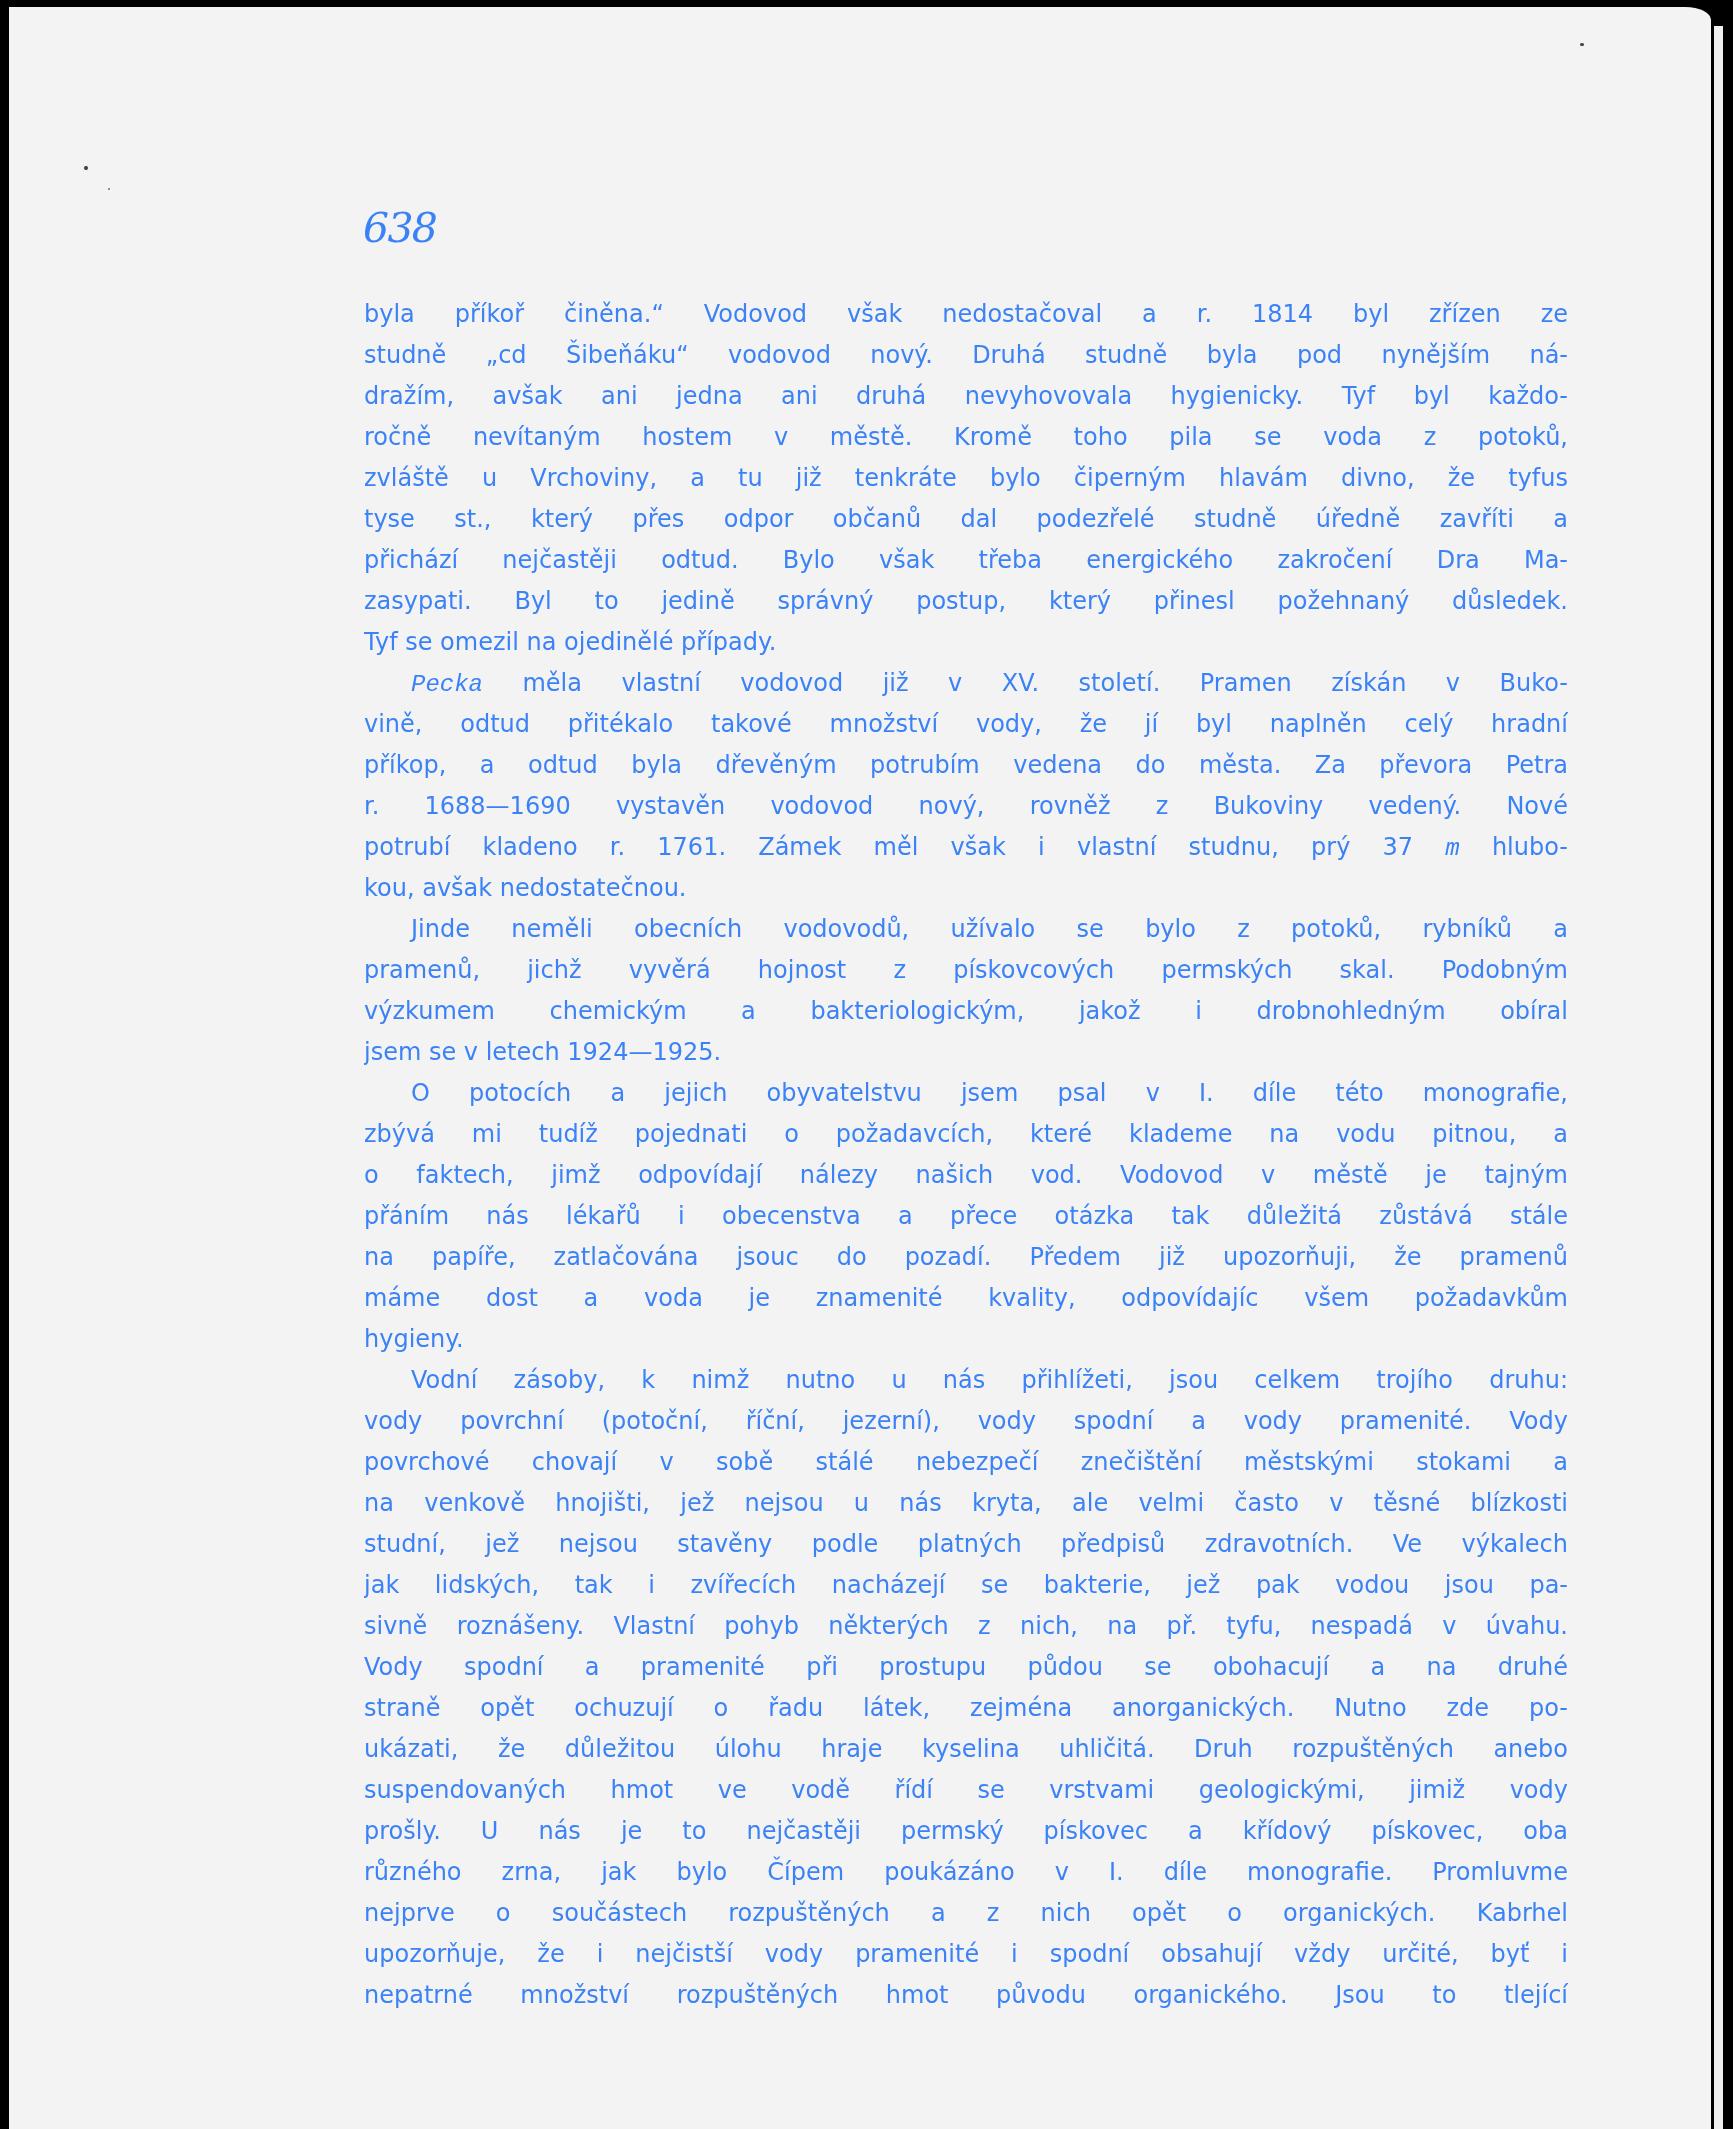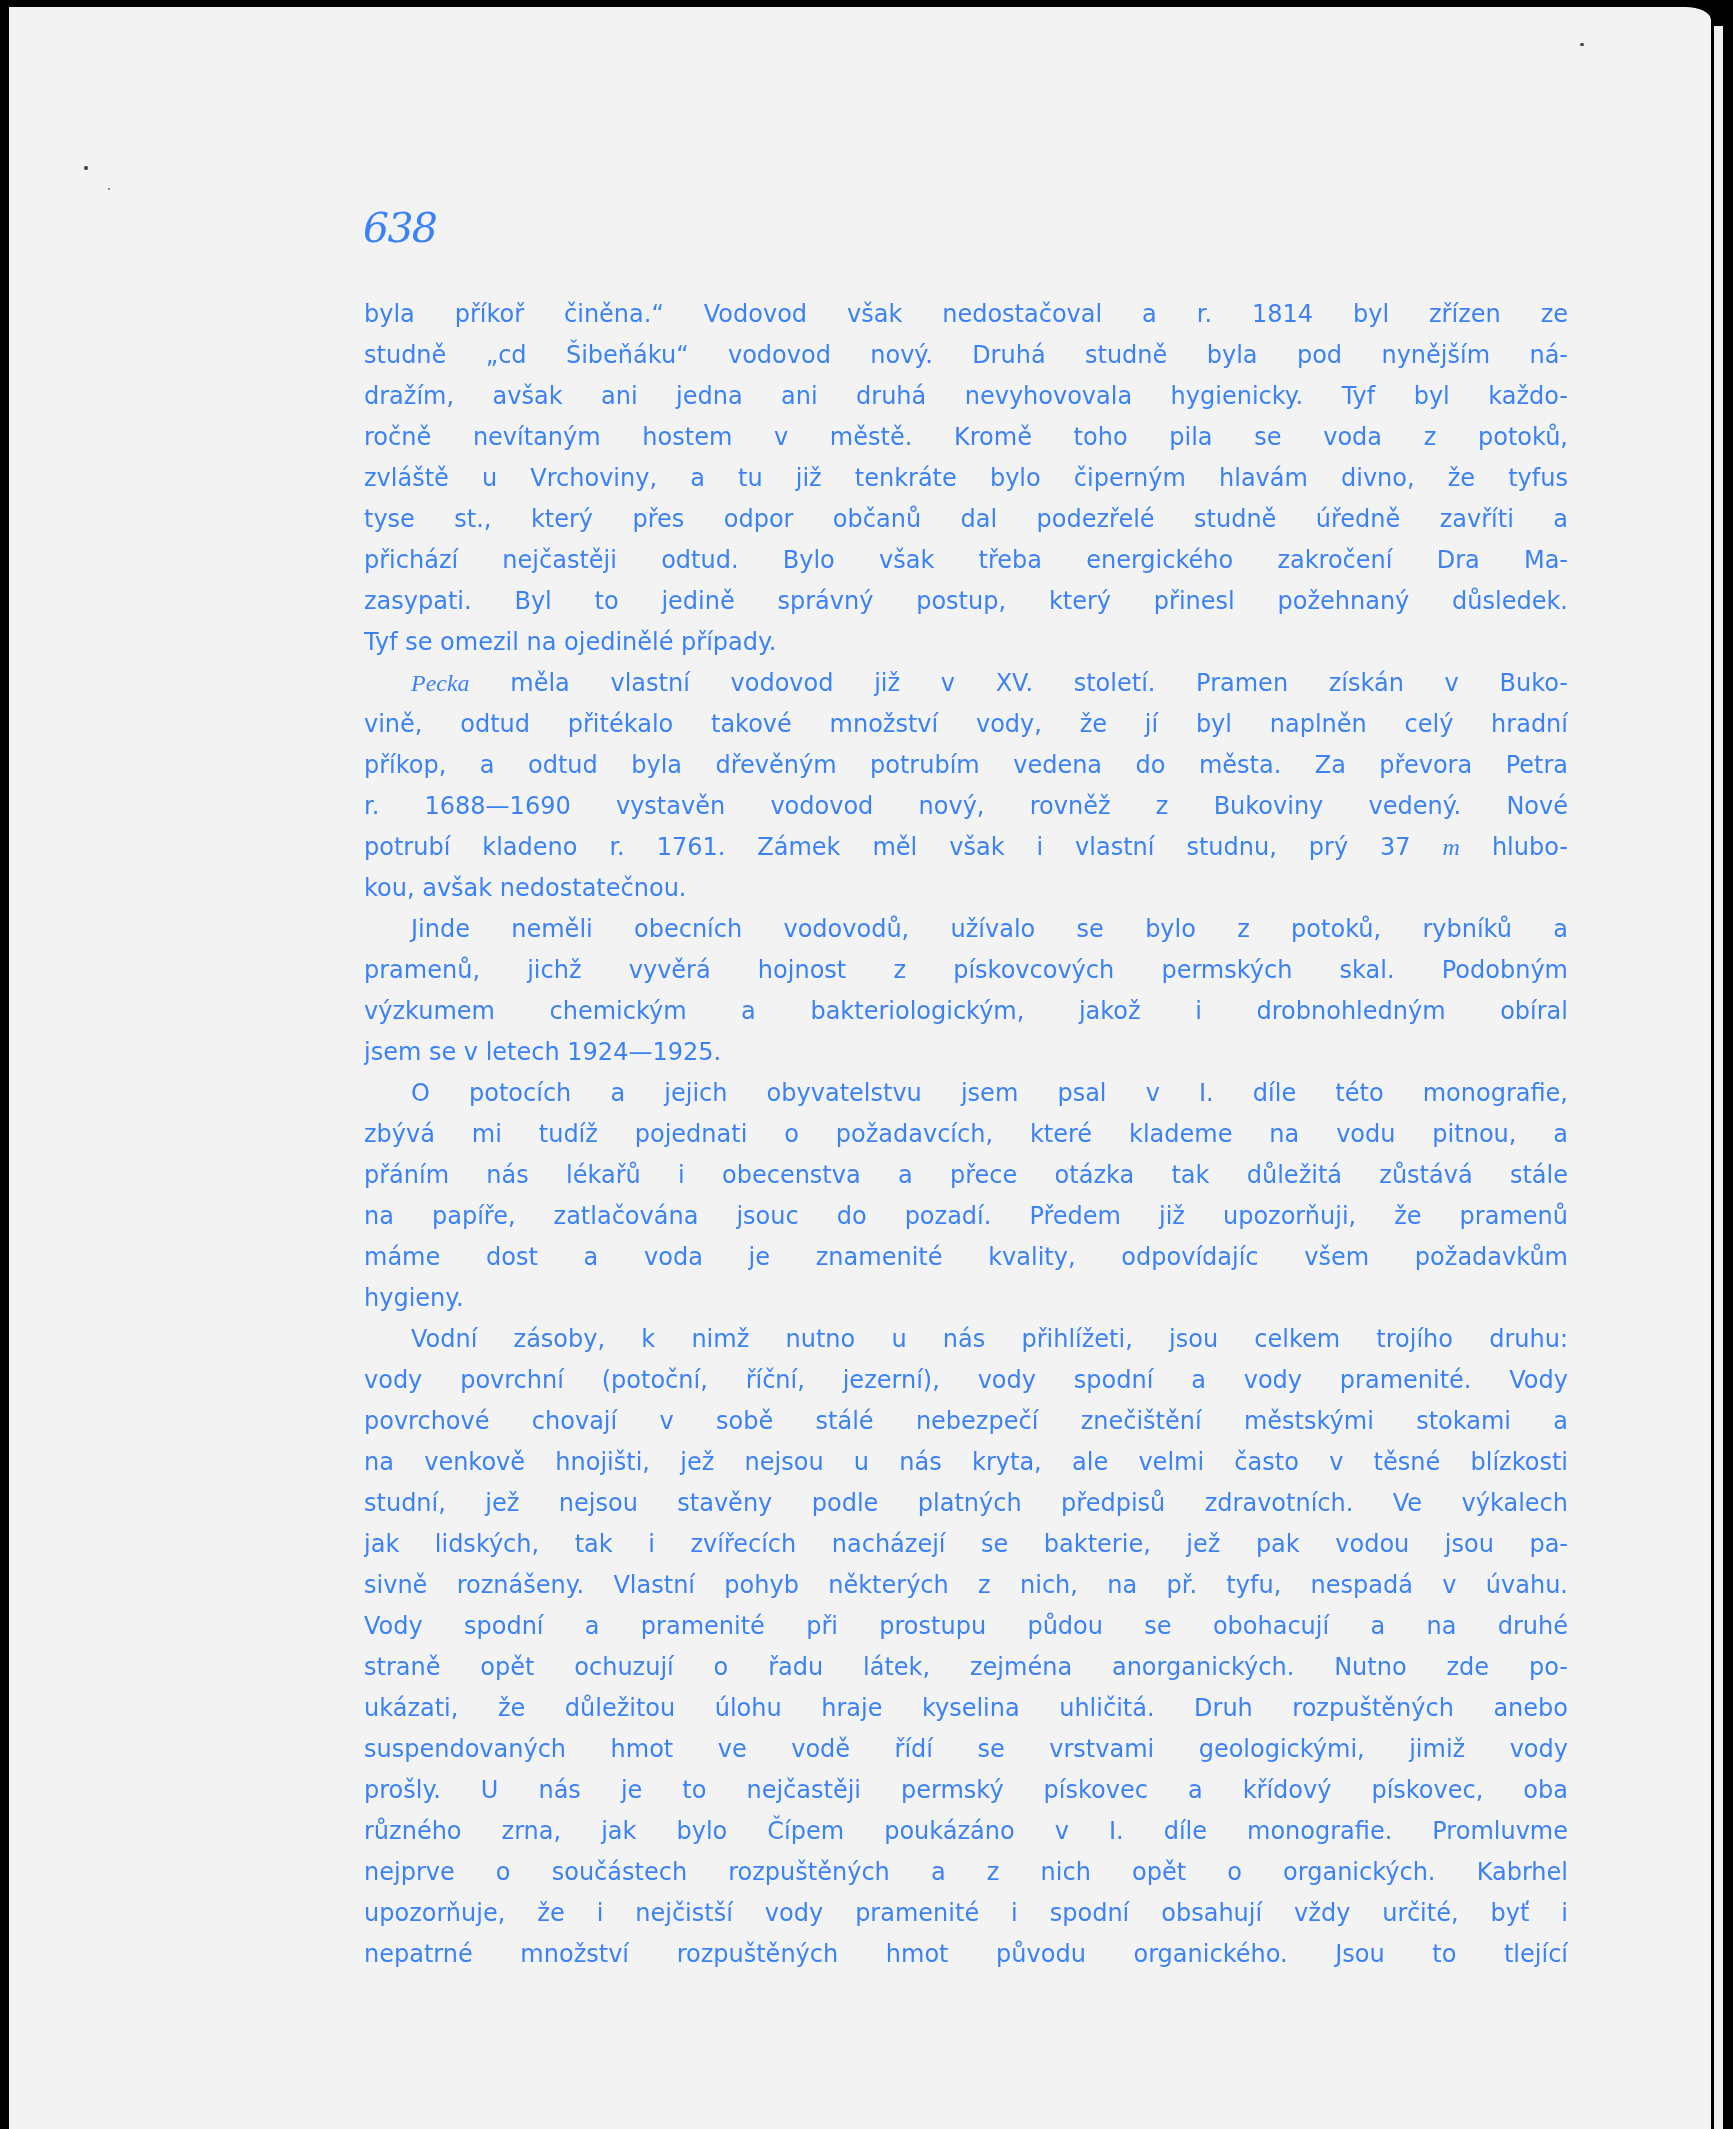--- a/index.html
+++ b/index.html
@@ -70,21 +70,21 @@
       text-align-last: justify;
       overflow: hidden;
     }
     .line.last {
       text-align-last: left;
     }
     .line.indent {
       padding-left: 47px;
     }
     .ital {
-      font-family: Liberation Serif, serif;
+      font-family: Liberation Mono, monospace;
       font-style: italic;
     }
   </style>
 </head>
 <body>
 
 <div class="scan-frame"></div>
 <div class="paper">
   <span class="dust" style="left:75px;top:159px;width:3.4px;height:4.3px;"></span>
   <span class="dust" style="left:99px;top:181px;width:2.1px;height:2.6px;background:#777;"></span>
@@ -120,20 +120,21 @@
   <div>
     <div class="line indent">Jinde neměli obecních vodovodů, užívalo se bylo z potoků, rybníků a</div>
     <div class="line">pramenů, jichž vyvěrá hojnost z pískovcových permských skal. Podobným</div>
     <div class="line">výzkumem chemickým a bakteriologickým, jakož i drobnohledným obíral</div>
     <div class="line last">jsem se v letech 1924—1925.</div>
   </div>
 
   <div>
     <div class="line indent">O potocích a jejich obyvatelstvu jsem psal v I. díle této monografie,</div>
     <div class="line">zbývá mi tudíž pojednati o požadavcích, které klademe na vodu pitnou, a</div>
+    <div class="line">o faktech, jimž odpovídají nálezy našich vod. Vodovod v městě je tajným</div>
     <div class="line">přáním nás lékařů i obecenstva a přece otázka tak důležitá zůstává stále</div>
     <div class="line">na papíře, zatlačována jsouc do pozadí. Předem již upozorňuji, že pramenů</div>
     <div class="line">máme dost a voda je znamenité kvality, odpovídajíc všem požadavkům</div>
     <div class="line last">hygieny.</div>
   </div>
 
   <div>
     <div class="line indent">Vodní zásoby, k nimž nutno u nás přihlížeti, jsou celkem trojího druhu:</div>
     <div class="line">vody povrchní (potoční, říční, jezerní), vody spodní a vody pramenité. Vody</div>
     <div class="line">povrchové chovají v sobě stálé nebezpečí znečištění městskými stokami a</div>

